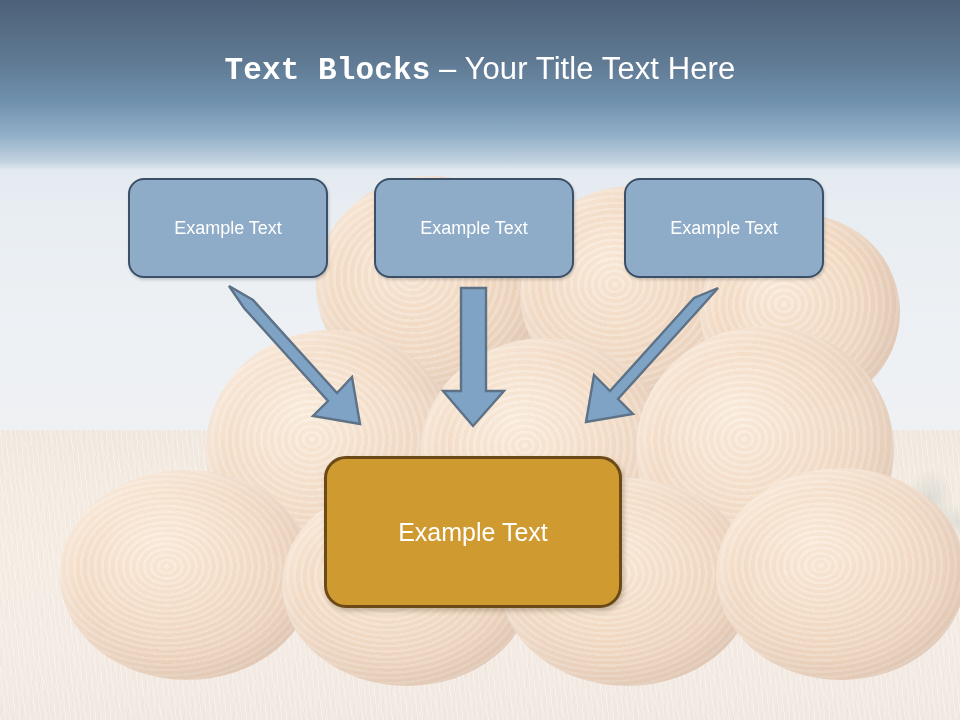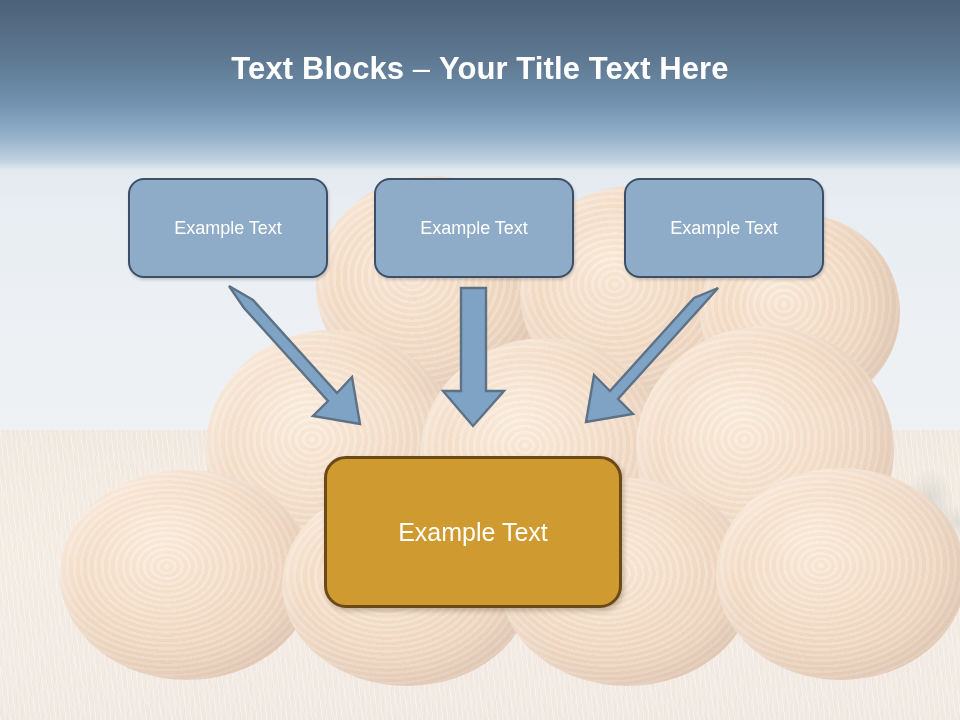--- a/index.html
+++ b/index.html
@@ -113,22 +113,22 @@
     position: absolute;
     left: 0; right: 0;
     top: 50px;
     text-align: center;
     color: #ffffff;
     font-size: 31px;
     line-height: 38px;
     letter-spacing: 0.1px;
     white-space: nowrap;
   }
-  .title .t-bold { font-weight: bold; }
-  .title .t-light { font-weight: bold; }
+  .title .t-bold { font-weight: bold; font-family: Liberation Mono, monospace; }
+  .title .t-light { font-weight: normal; }
 
   
   .block {
     position: absolute;
     width: 200px;
     height: 100px;
     box-sizing: border-box;
     background: #8eabc8;
     border: 2.5px solid #3b5067;
     border-radius: 16px;

